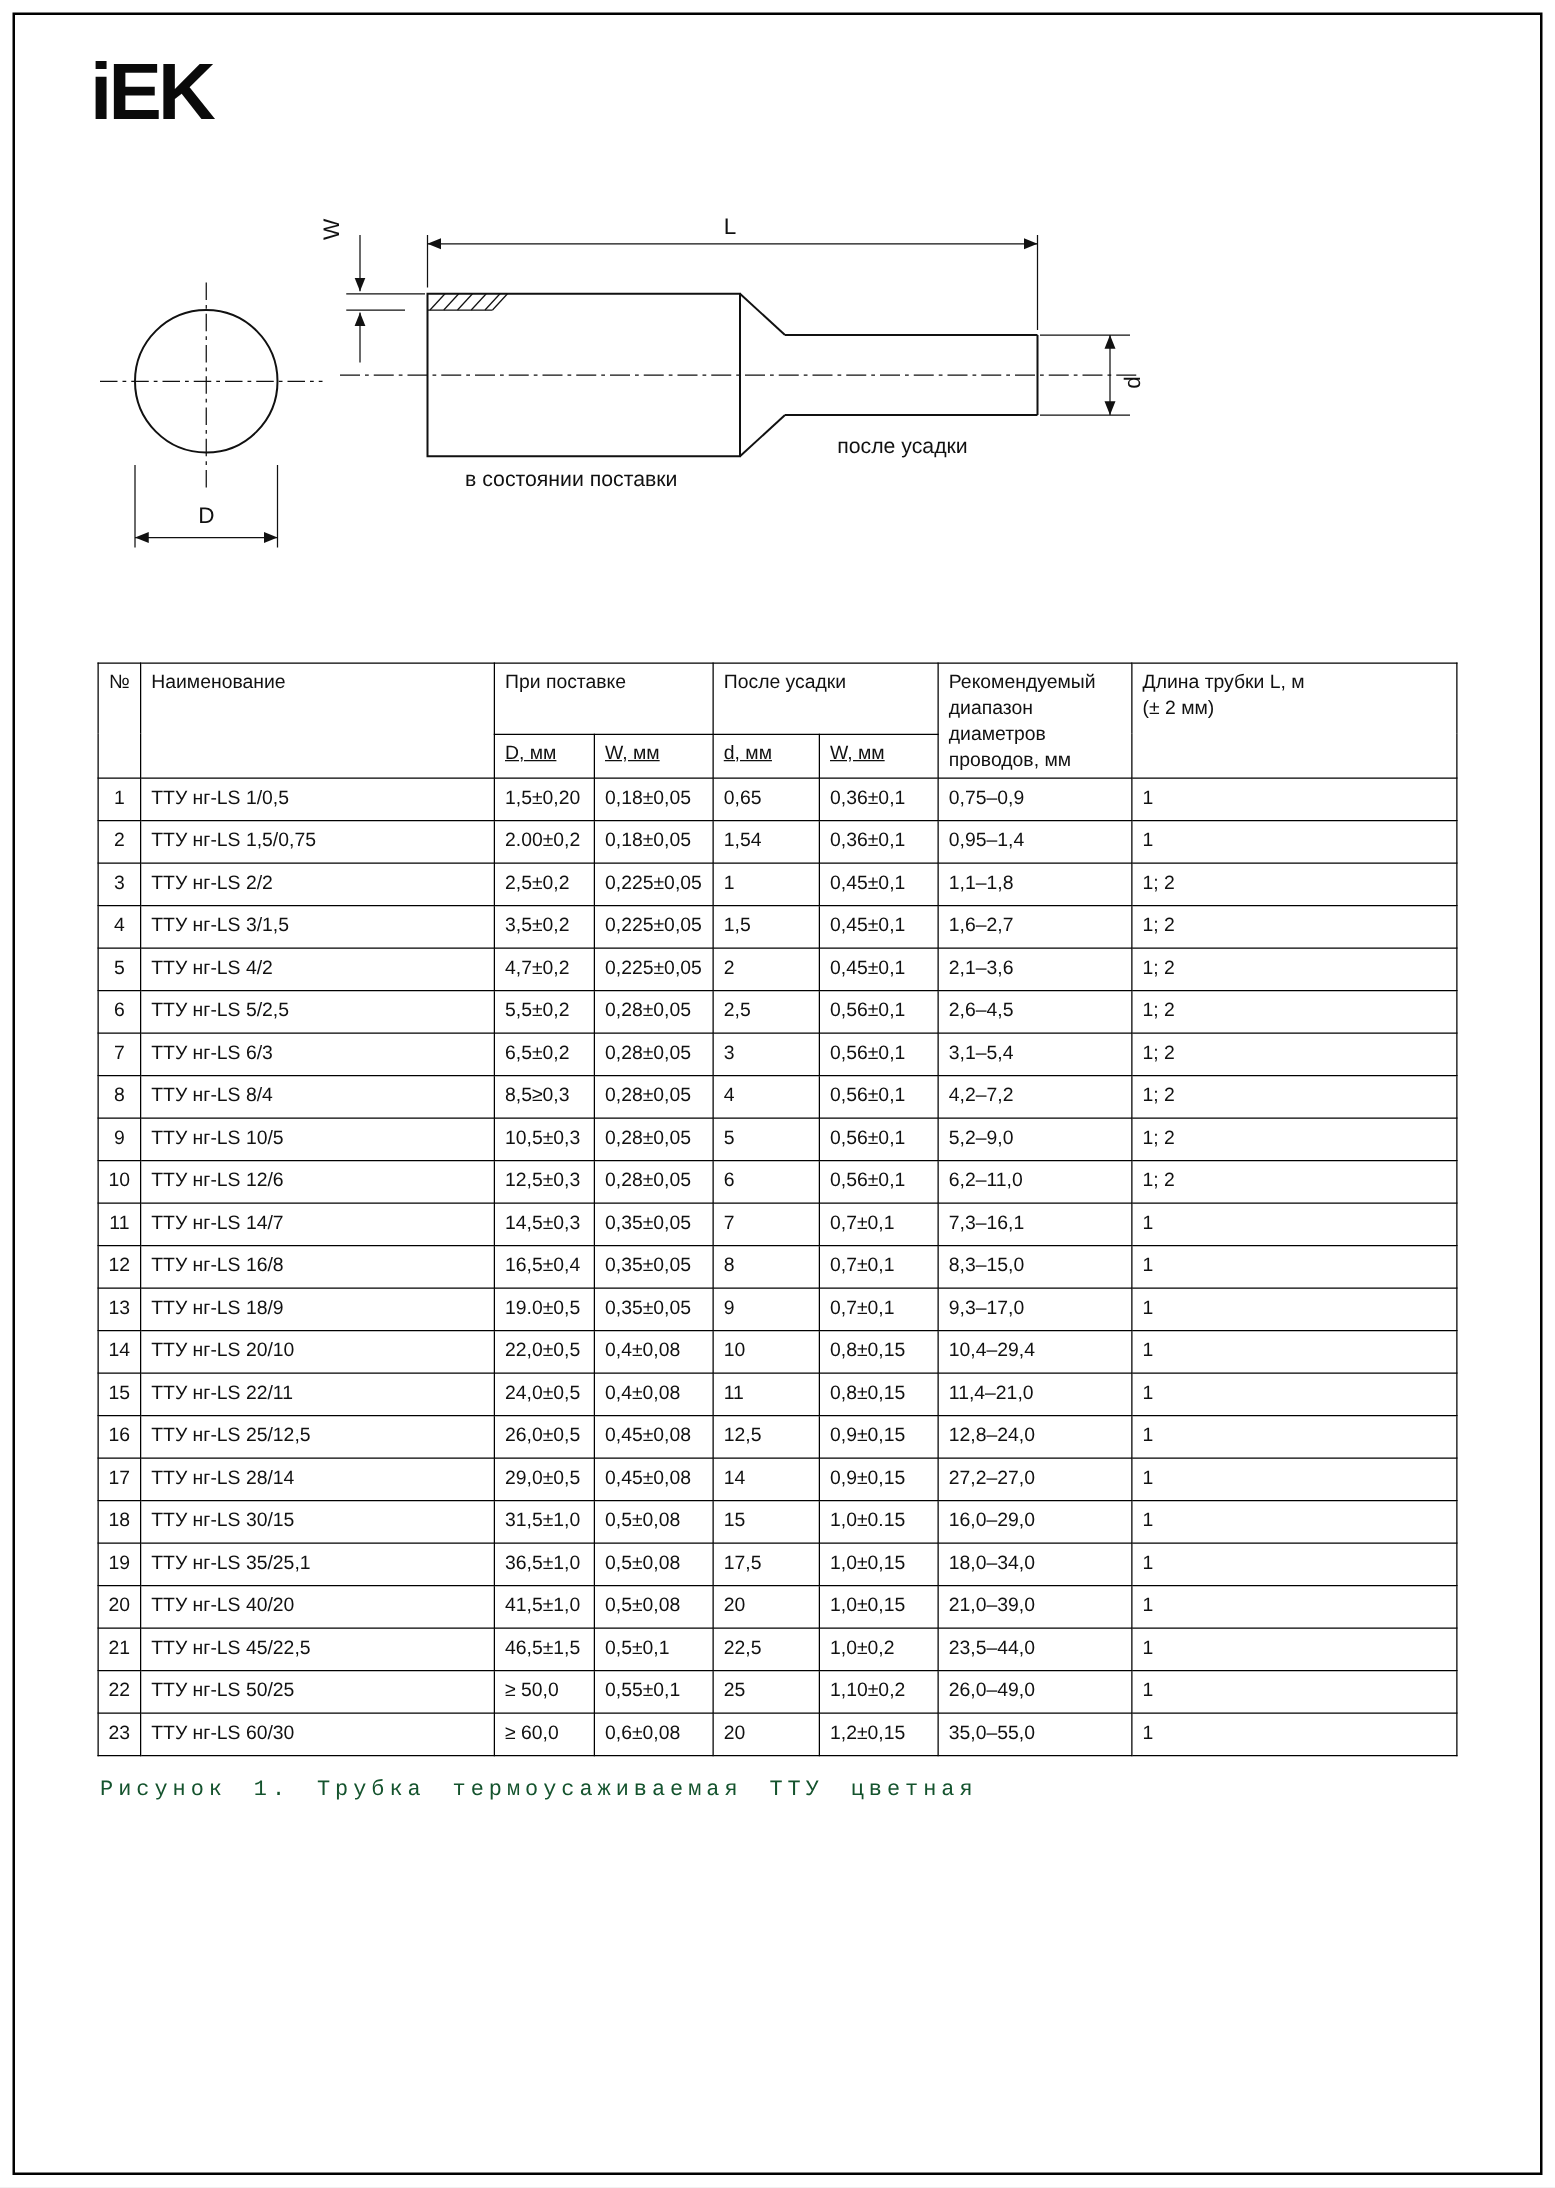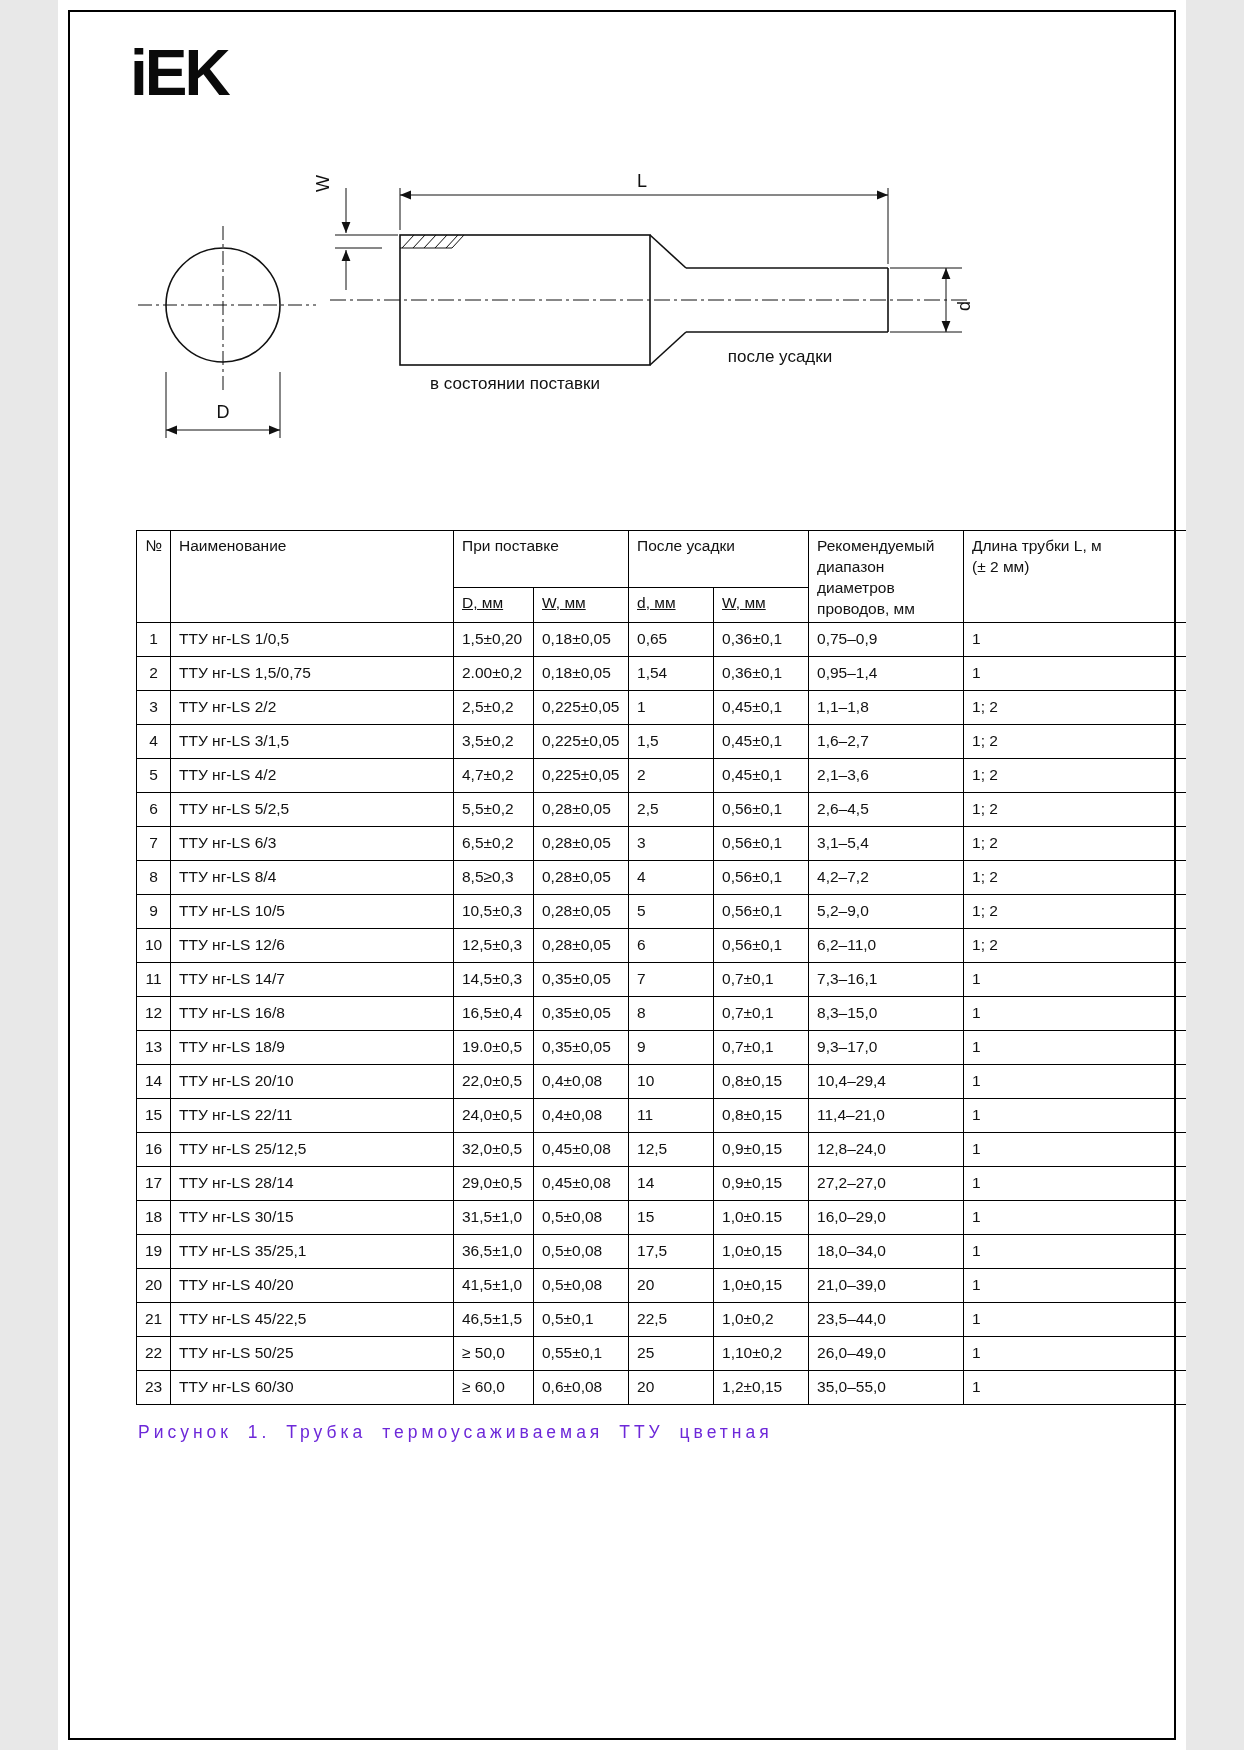--- a/index.html
+++ b/index.html
@@ -1,18 +1,18 @@
 <!DOCTYPE html>
 <html><head>
 <meta charset="utf-8">
 <style>
   html, body { margin:0; padding:0; background:#e8e8e8; }
   .page {
     position: relative;
-    width: 1128px;
+    width: 1244px;
     height: 1750px;
     background: #ffffff;
     margin: 0 auto;
     font-family: "Liberation Sans", sans-serif;
     color: #111;
     overflow: hidden;
   }
   .frame {
     position: absolute;
     inset: 10px;
@@ -62,21 +62,22 @@
   table.spec thead tr.sub th { height: 27px; text-decoration: underline; }
   table.spec td { height: 29px; vertical-align: middle; }
   table.spec td:first-child, table.spec th.c-num { text-align: center; padding-left: 2px; padding-right: 2px; }
   .caption {
     position: absolute;
     left: 80px;
     top: 1422px;
     font-size: 17.5px;
     letter-spacing: 4px;
     word-spacing: 7px;
-    color: #6d28d9;
+    color: #14532d;
+    font-family: Liberation Mono, monospace;
   }
 </style>
 </head>
 <body>
 
 <div class="page">
   <div class="frame"></div>
 
   <div class="logo">iEK</div>
 
@@ -321,21 +322,21 @@
           <td>24,0±0,5</td>
           <td>0,4±0,08</td>
           <td>11</td>
           <td>0,8±0,15</td>
           <td>11,4–21,0</td>
           <td>1</td>
         </tr>
         <tr>
           <td>16</td>
           <td>ТТУ нг-LS 25/12,5</td>
-          <td>32,0±0,5</td>
+          <td>26,0±0,5</td>
           <td>0,45±0,08</td>
           <td>12,5</td>
           <td>0,9±0,15</td>
           <td>12,8–24,0</td>
           <td>1</td>
         </tr>
         <tr>
           <td>17</td>
           <td>ТТУ нг-LS 28/14</td>
           <td>29,0±0,5</td>

